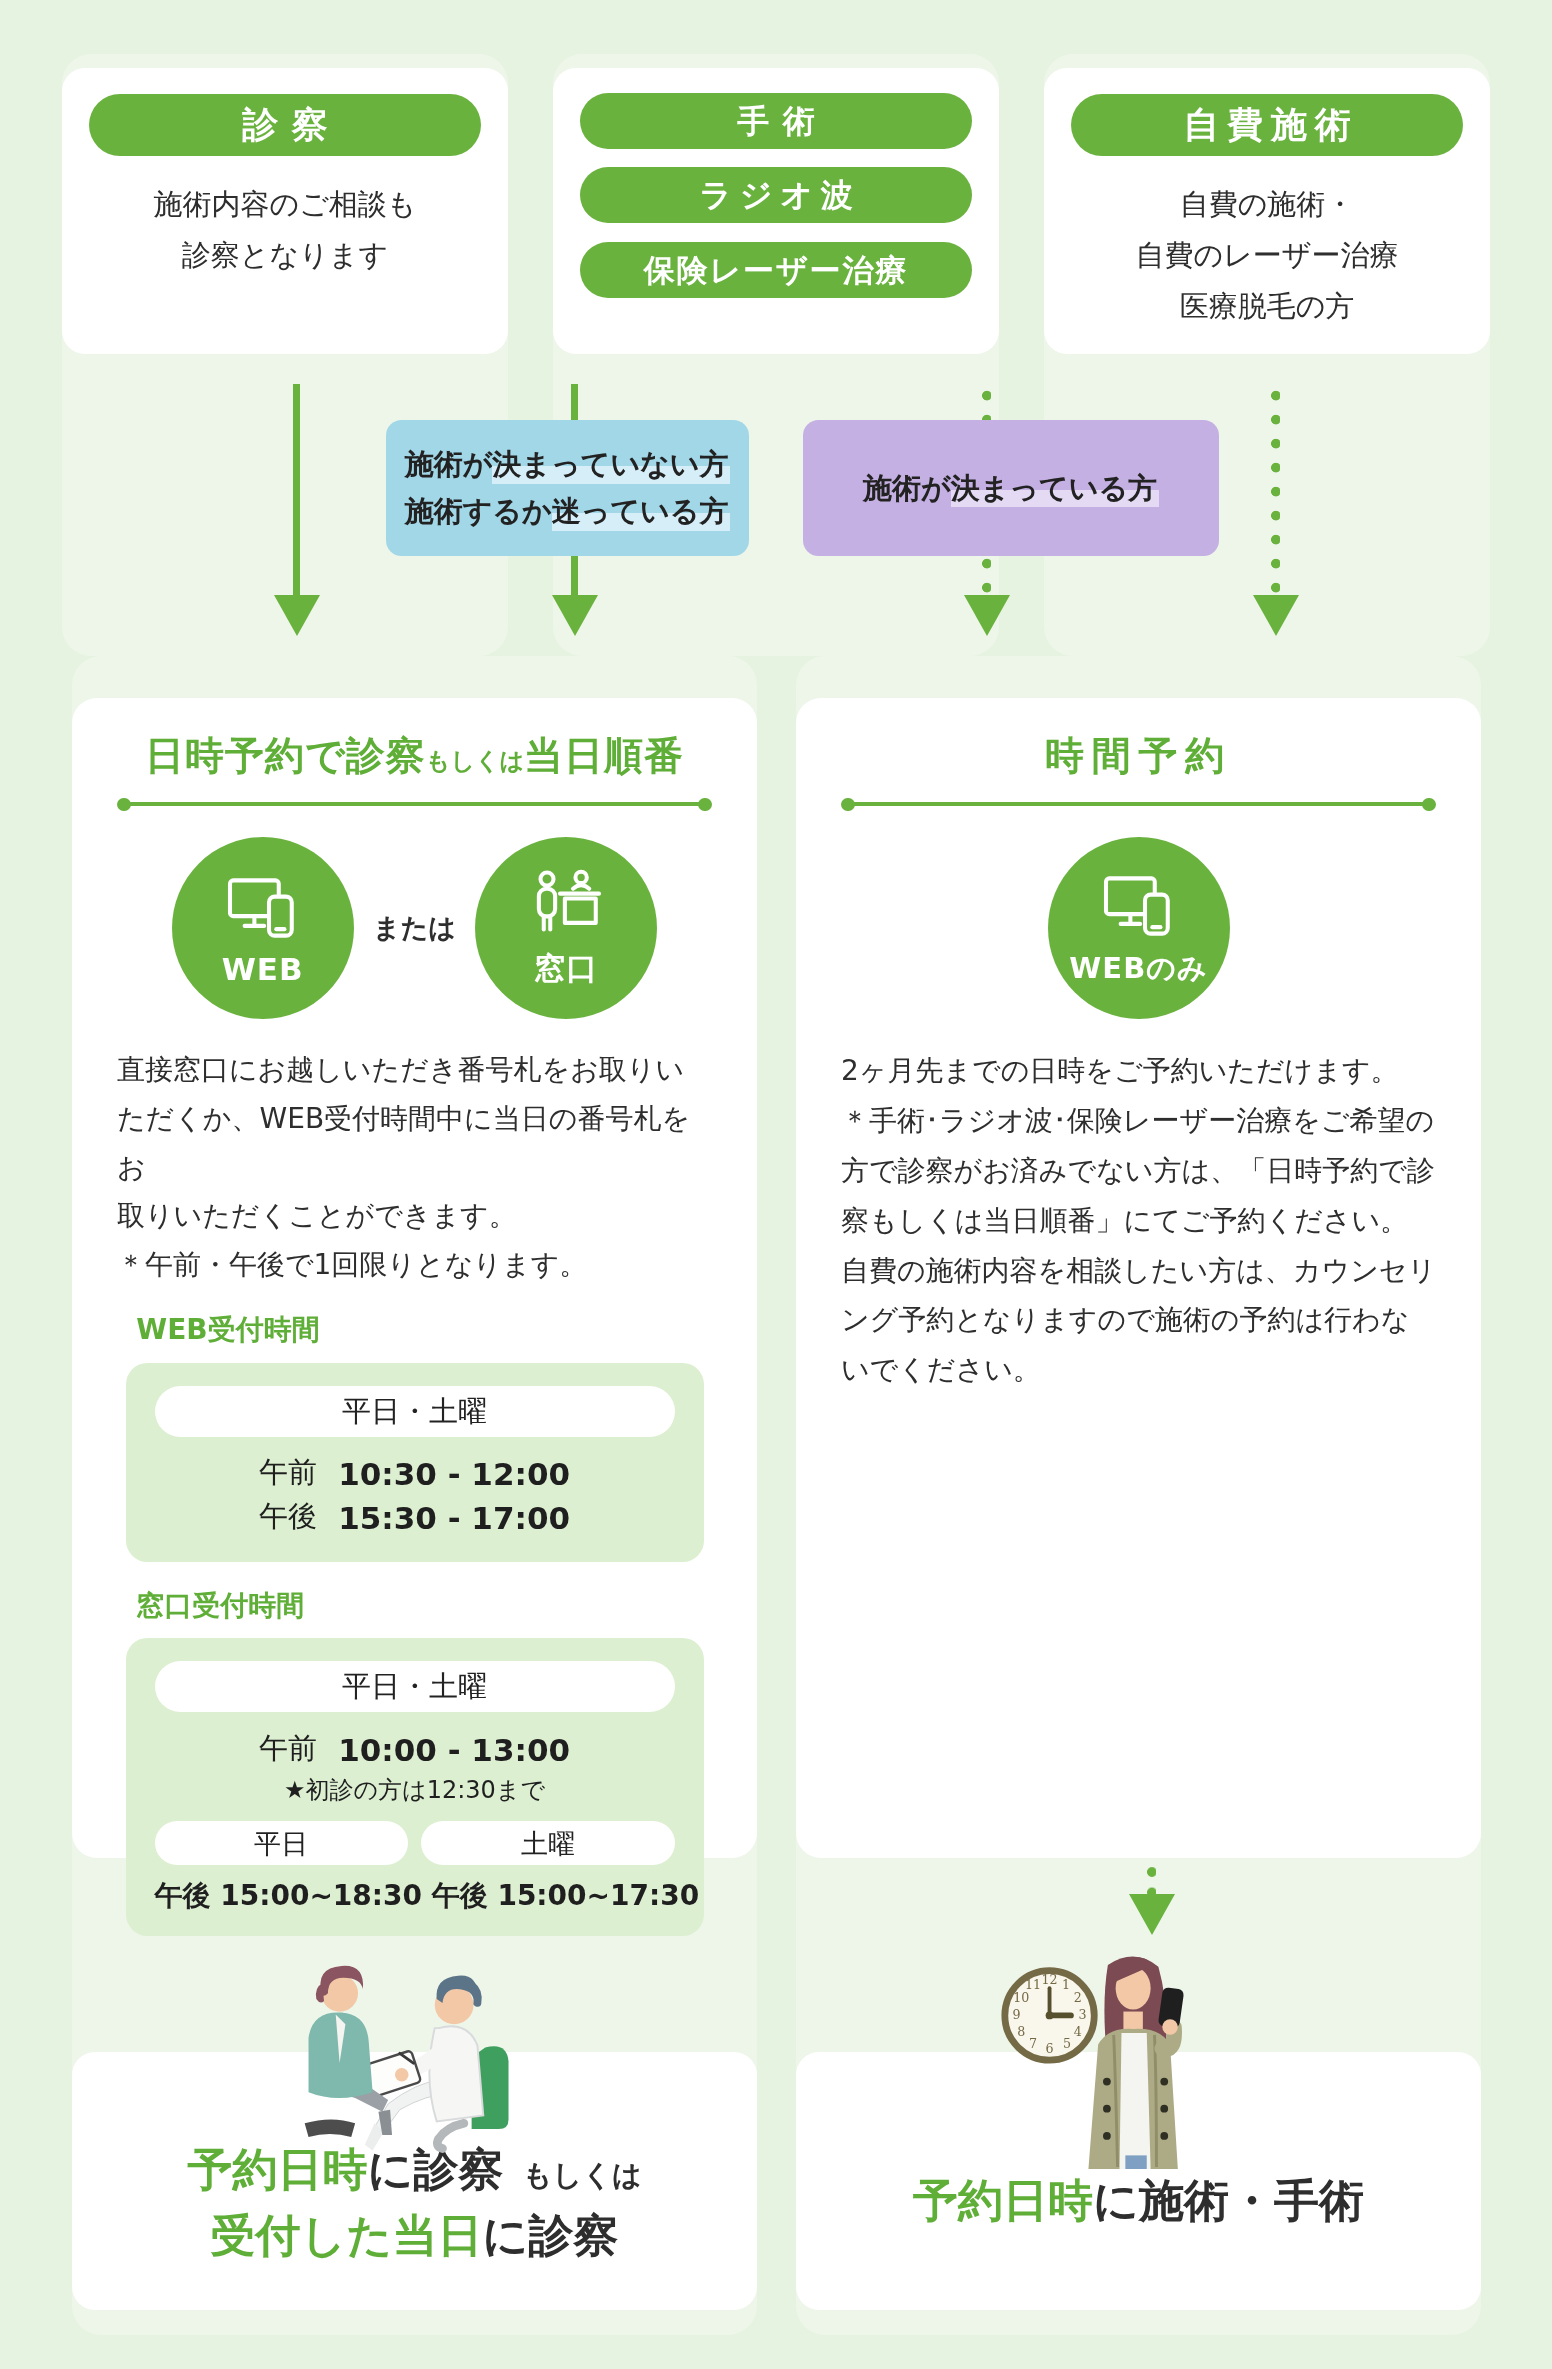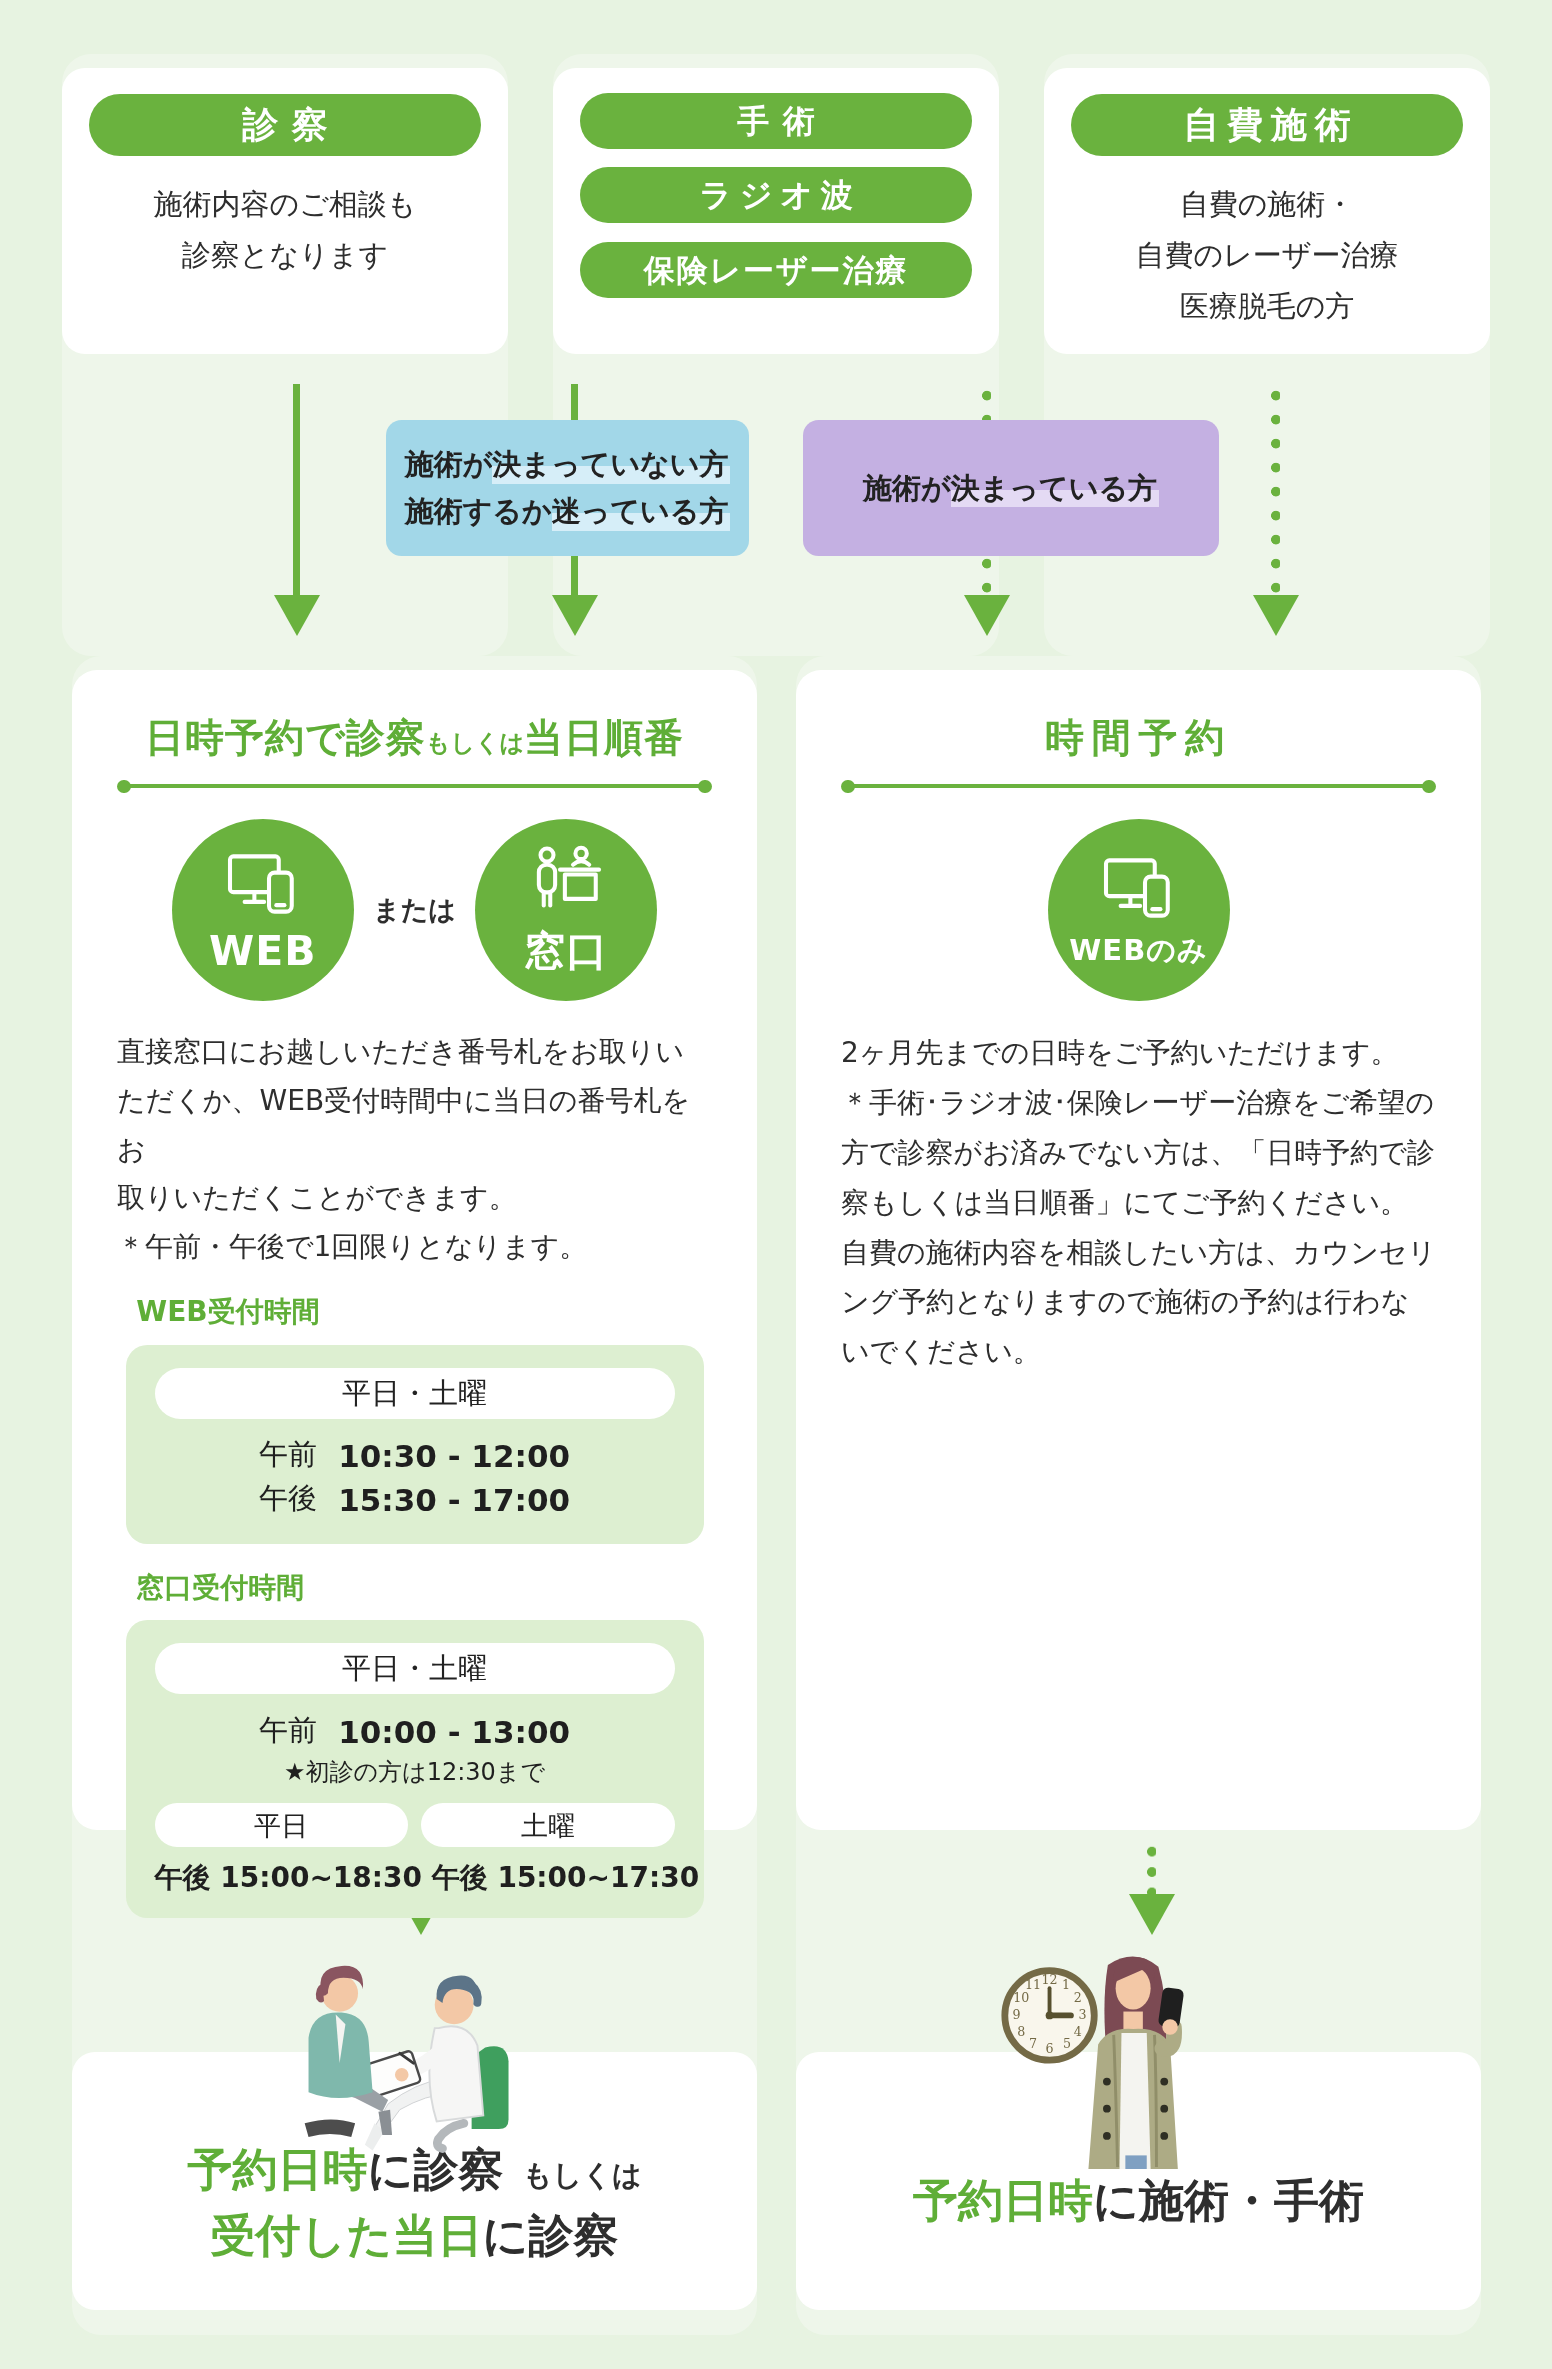--- a/index.html
+++ b/index.html
@@ -35,35 +35,35 @@
 
   
   .branch{position:absolute;top:420px;height:136px;border-radius:15.5px;z-index:2;display:flex;flex-direction:column;
           justify-content:center;align-items:center;font-size:29px;font-weight:bold;color:#222;line-height:1.62;}
   #branch-undecided{left:386px;width:363px;background:#a2d7e8;}
   #branch-decided{left:803px;width:416px;background:#c4b0e2;}
   .hl-blue{background:linear-gradient(transparent 52%,#d6eef8 52%);padding:0 1.9px 2.9px 0;}
   .hl-purple{background:linear-gradient(transparent 52%,#e4daf4 52%);padding:0 1.9px 2.9px 0;}
 
   
-  .flow-card{position:absolute;top:670px;height:1160px;width:685px;background:#fff;border-radius:25px;z-index:2;padding:41px 43px 0;}
+  .flow-card{position:absolute;top:698px;height:1160px;width:685px;background:#fff;border-radius:25px;z-index:2;padding:31px 43px 0;}
   #flow-left{left:72px;}
   #flow-right{left:796px;}
   .flow-title{text-align:center;font-weight:bold;color:var(--green-text);font-size:39px;letter-spacing:1px;}
   .flow-title .small{font-size:24px;letter-spacing:0;}
   .flow-title.wide{letter-spacing:7.8px;}
   .divider{position:relative;height:3.9px;background:var(--green);margin:19.4px 3.9px 31px;}
   .divider::before,.divider::after{content:"";position:absolute;top:-4.9px;width:13.6px;height:13.6px;border-radius:50%;background:var(--green);}
   .divider::before{left:-1.9px;}
   .divider::after{right:-1.9px;}
   .methods{display:flex;justify-content:center;align-items:center;gap:19.4px;margin-bottom:27px;}
   .circle{width:182px;height:182px;border-radius:50%;background:var(--green);display:flex;flex-direction:column;
           align-items:center;justify-content:center;color:#fff;}
   .circle .iconbox{width:83px;height:78px;}
-  .circle .clabel{font-size:41px;font-weight:bold;margin-top:3.9px;letter-spacing:1px;}
+  .circle .clabel{font-size:31px;font-weight:bold;margin-top:3.9px;letter-spacing:1px;}
   .or-label{font-size:27px;color:var(--dark);font-weight:bold;}
   .para{font-size:28px;line-height:1.74;white-space:pre-line;margin:0 0 21.3px 1.9px;color:var(--dark);}
   .hours-heading{color:var(--green-text);font-weight:bold;font-size:28px;margin:0 0 13.6px 21.3px;}
   .hours-panel{background:var(--panel);border-radius:21.3px;width:578px;margin:0 auto 25px;padding:23px 29px 21.3px;}
   .day-pill{background:#fff;border-radius:26px;height:51px;line-height:51px;text-align:center;font-size:29px;color:#222;margin-bottom:15.5px;}
   .time-row{display:flex;justify-content:center;gap:21.3px;font-size:31px;color:#1f1f1f;line-height:1.42;}
   .time-row .tlabel{font-size:29px;}
   .note-row{text-align:center;font-size:24px;color:#1f1f1f;margin-top:1.9px;}
   .sub-pills{display:flex;gap:13.6px;margin-top:15.5px;}
   .sub-pills .day-pill{flex:1;height:44px;line-height:46px;font-size:27px;margin-bottom:0;}

